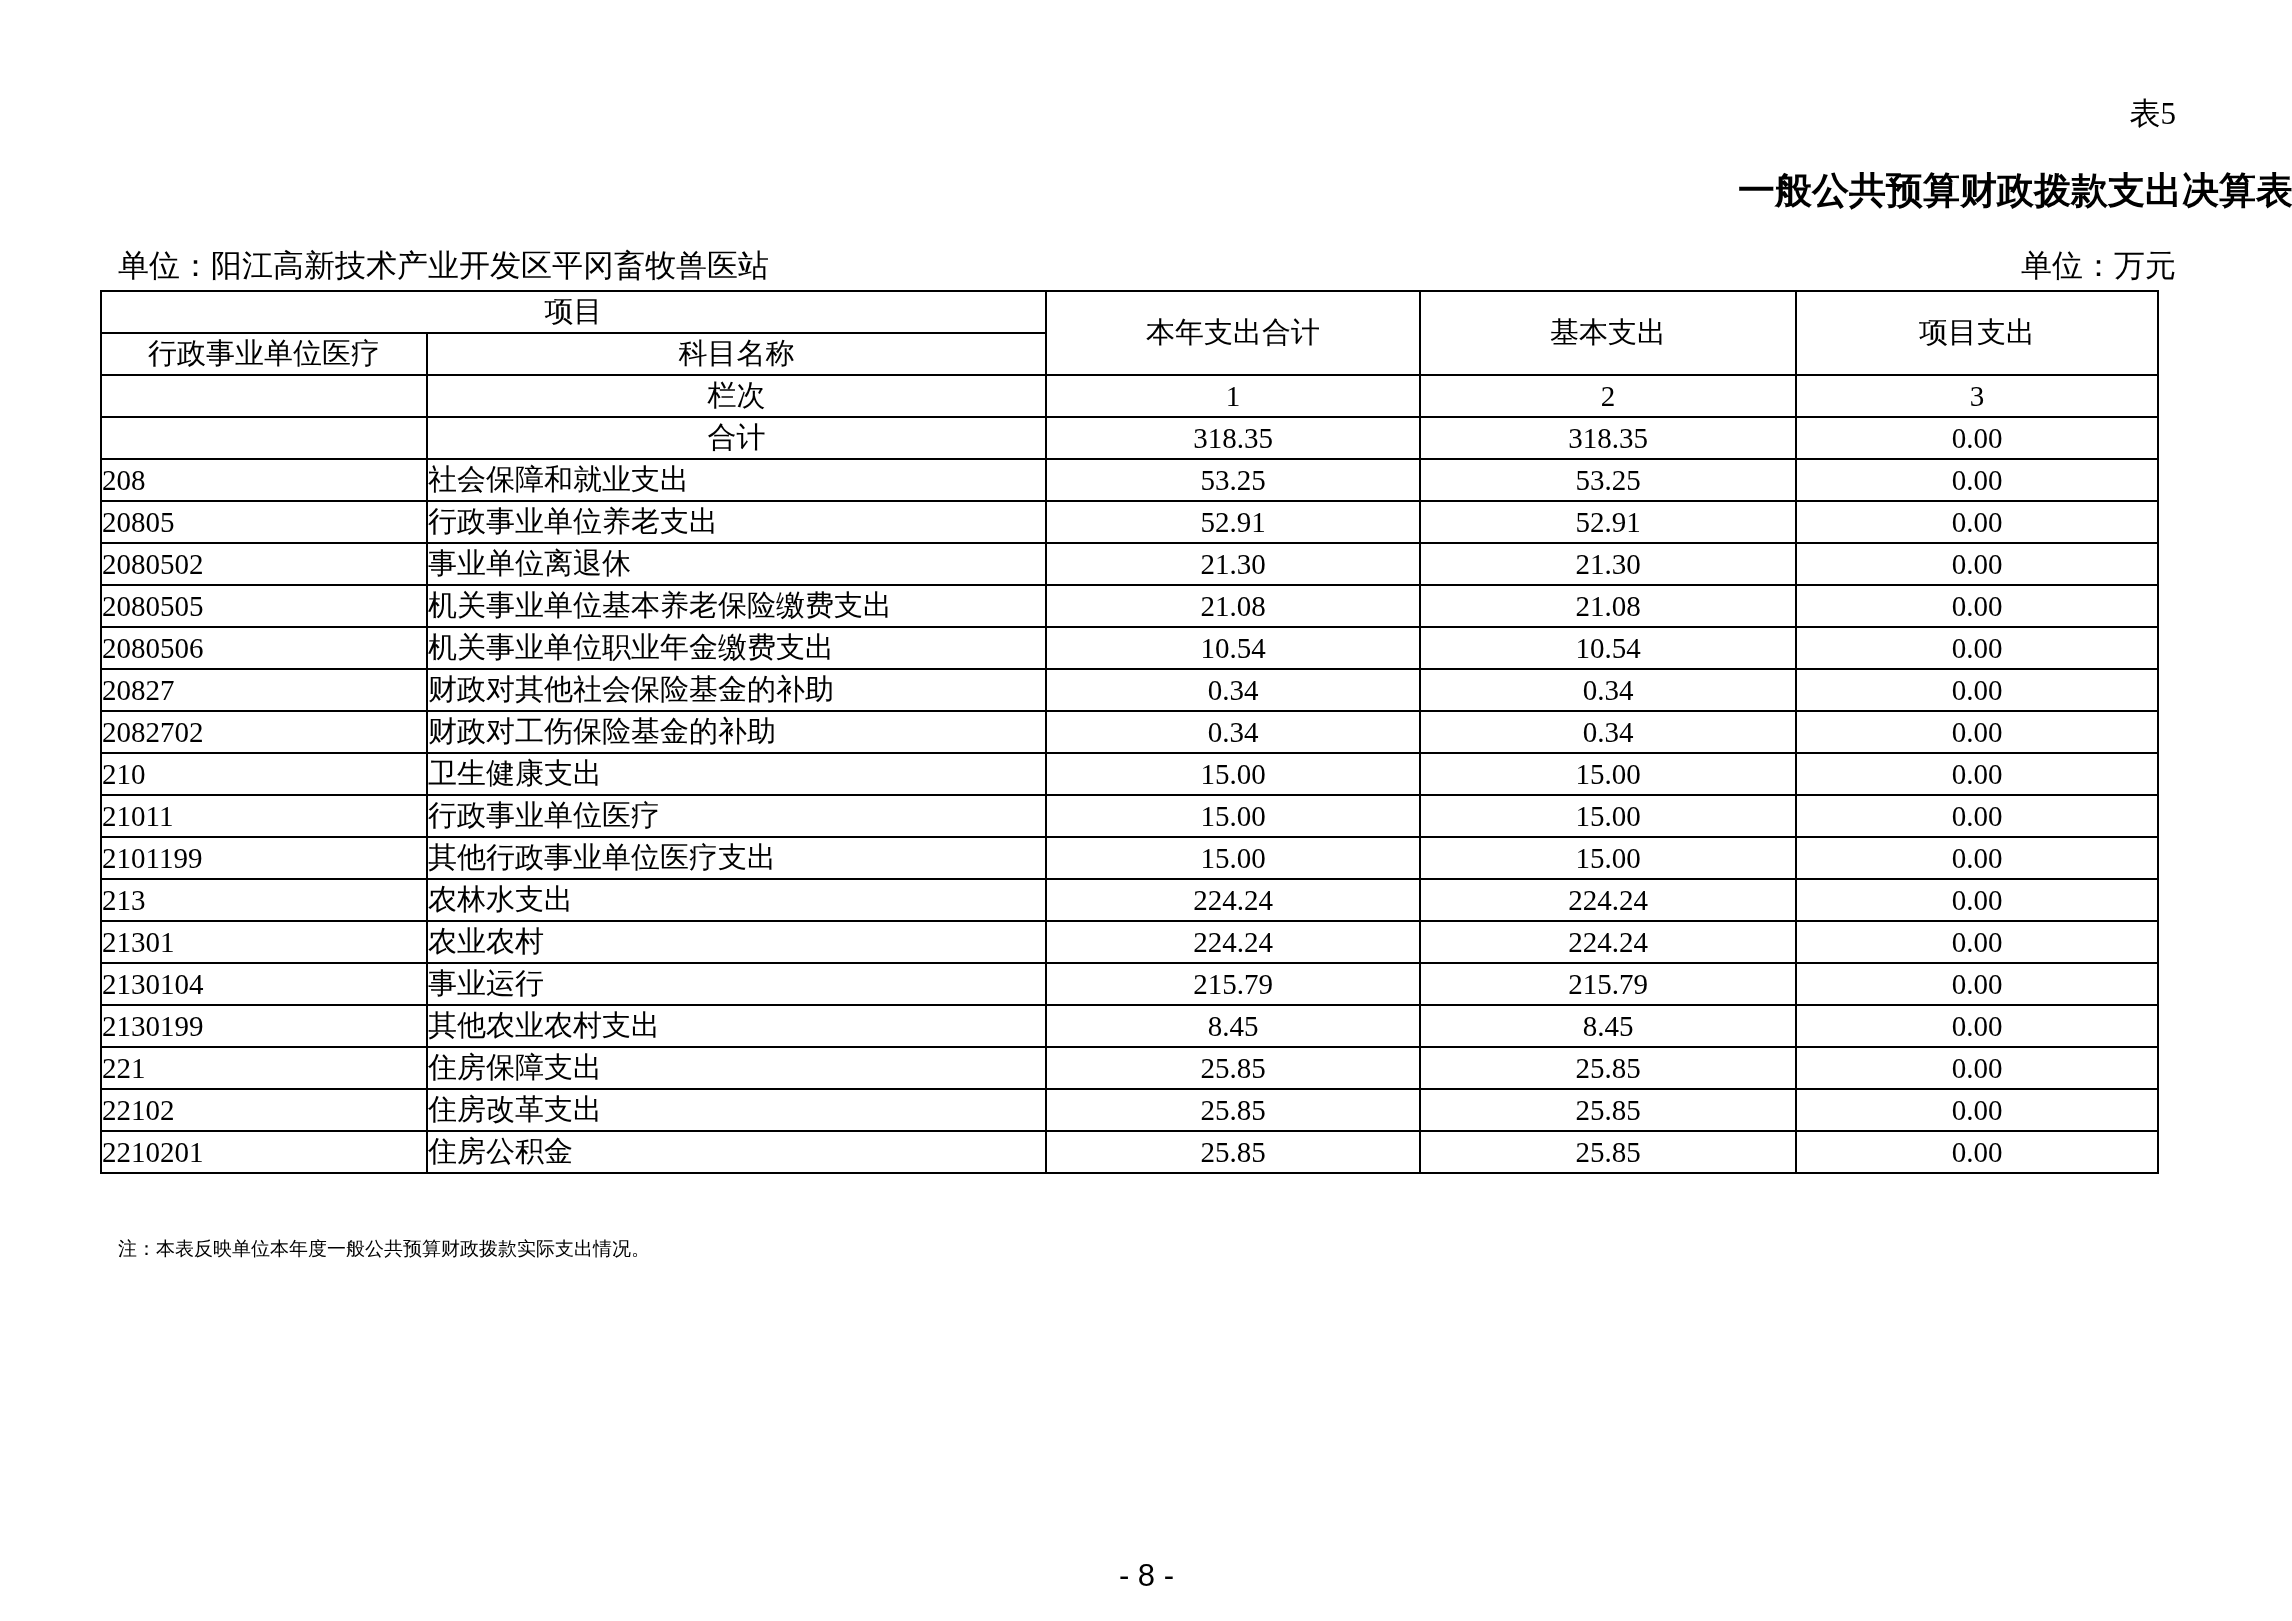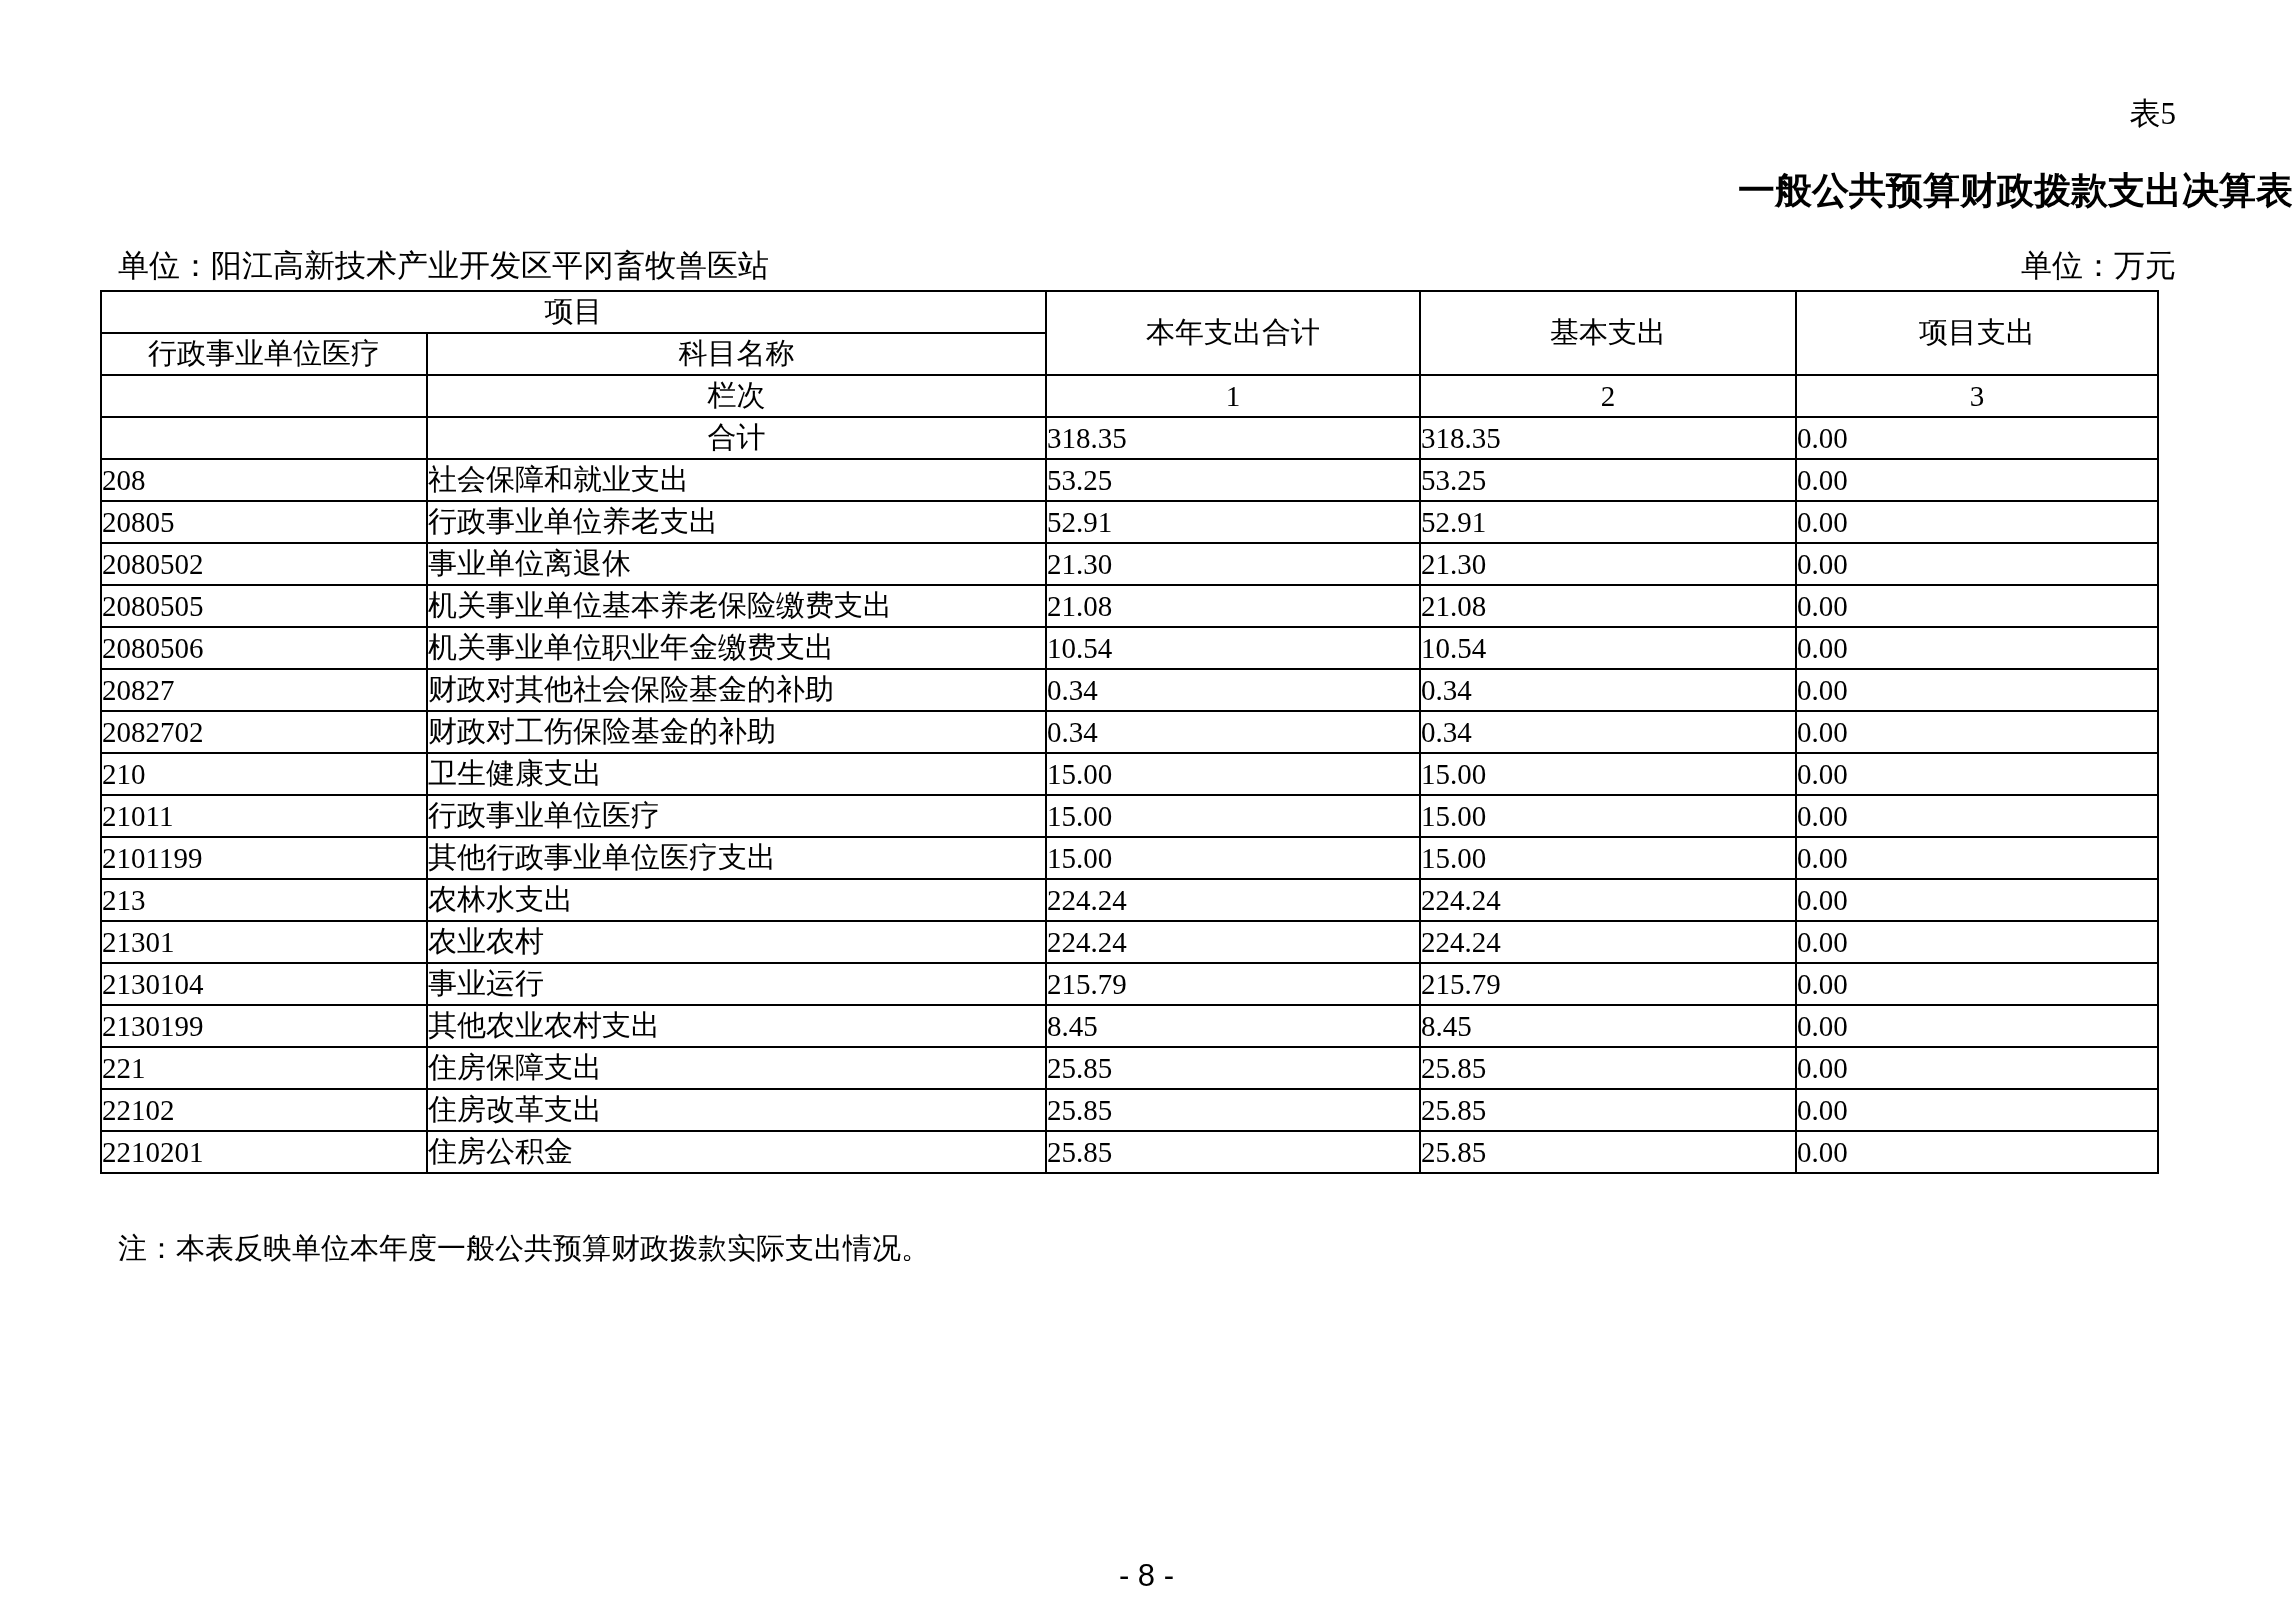--- a/index.html
+++ b/index.html
@@ -67,26 +67,26 @@
     white-space: nowrap;
     vertical-align: middle;
   }
   tr.hrow1 td { height: 36px; }
   tr.hrow2 td { height: 35px; }
   tr.lanci td { height: 37px; }
   tr.body-row td { height: 40px; }
   td.c-center { text-align: center; }
   td.c-code { text-align: left; padding-left: 12.7px; margin-top: 44px; }
   td.c-name { text-align: left; padding-left: 13.7px; margin-left: 37px; }
-  td.c-num  { text-align: left; padding-right: 6.9px; margin-top: 32px; }
+  td.c-num  { text-align: center; padding-right: 6.9px; margin-top: 32px; }
   .foot-note {
     position: absolute;
     top: 1233px;
     left: 118px;
-    font-size: 29px;
+    font-size: 19px;
     line-height: 31px;
   }
   .page-number {
     position: absolute;
     top: 1558px;
     left: 0;
     width: 100%;
     text-align: center;
     font-family: "Liberation Sans", "DejaVu Sans", sans-serif;
     font-size: 31px;

